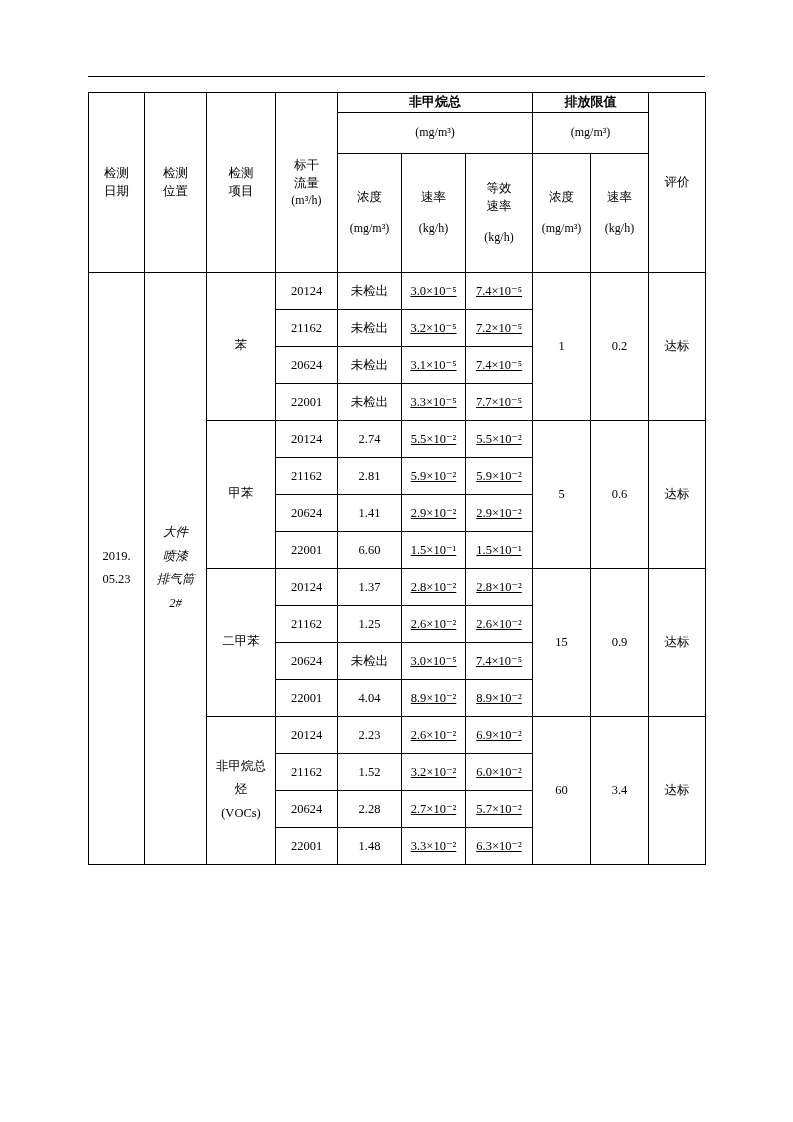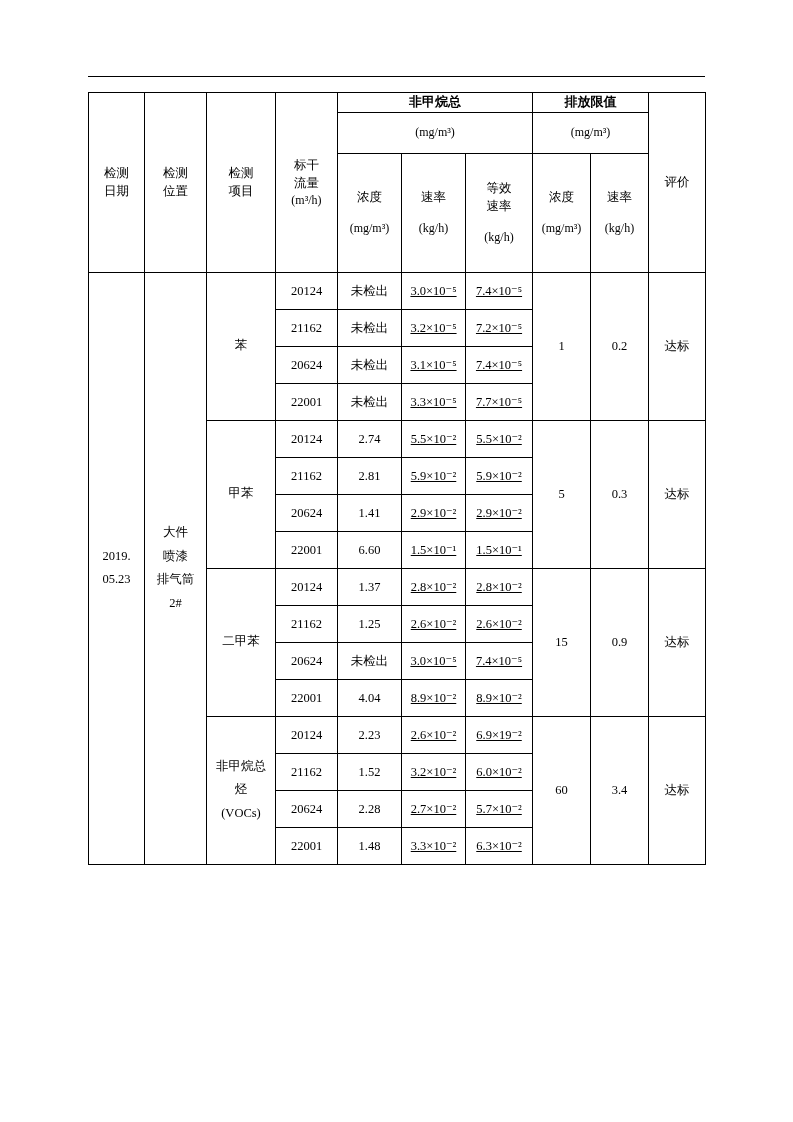--- a/index.html
+++ b/index.html
@@ -74,21 +74,21 @@
   }
   td.data {
     height: 36px;
     font-size: 12.5px;
   }
   td.vcell {
     font-size: 13px;
   }
   td.vcell .line { display: block; line-height: 1.9; }
   .datecell .line { display: block; line-height: 2.0; }
-  .loccell .line { display: block; line-height: 2.1; }
+  .loccell .line { display: block; line-height: 2.1; font-style: italic; }
   .itemcell .line { display: block; line-height: 1.8; }
   .nowrap { white-space: nowrap; text-decoration: underline; }
 </style>
 </head>
 <body>
 
 <div class="page">
 
   <div class="header-rule"></div>
 
@@ -209,21 +209,21 @@
 
       <tr>
         <td class="vcell itemcell" rowspan="4">
           <span class="line">甲苯</span>
         </td>
         <td class="data">20124</td>
         <td class="data">2.74</td>
         <td class="data nowrap">5.5×10⁻²</td>
         <td class="data nowrap">5.5×10⁻²</td>
         <td class="vcell" rowspan="4">5</td>
-        <td class="vcell" rowspan="4">0.3</td>
+        <td class="vcell" rowspan="4">0.6</td>
         <td class="vcell" rowspan="4">达标</td>
       </tr>
       <tr>
         <td class="data">21162</td>
         <td class="data">2.81</td>
         <td class="data nowrap">5.9×10⁻²</td>
         <td class="data nowrap">5.9×10⁻²</td>
       </tr>
       <tr>
         <td class="data">20624</td>
@@ -271,21 +271,21 @@
 
       <tr>
         <td class="vcell itemcell" rowspan="4">
           <span class="line">非甲烷总</span>
           <span class="line">烃</span>
           <span class="line">(VOCs)</span>
         </td>
         <td class="data">20124</td>
         <td class="data">2.23</td>
         <td class="data nowrap">2.6×10⁻²</td>
-        <td class="data nowrap">6.9×19⁻²</td>
+        <td class="data nowrap">6.9×10⁻²</td>
         <td class="vcell" rowspan="4">60</td>
         <td class="vcell" rowspan="4">3.4</td>
         <td class="vcell" rowspan="4">达标</td>
       </tr>
       <tr>
         <td class="data">21162</td>
         <td class="data">1.52</td>
         <td class="data nowrap">3.2×10⁻²</td>
         <td class="data nowrap">6.0×10⁻²</td>
       </tr>

